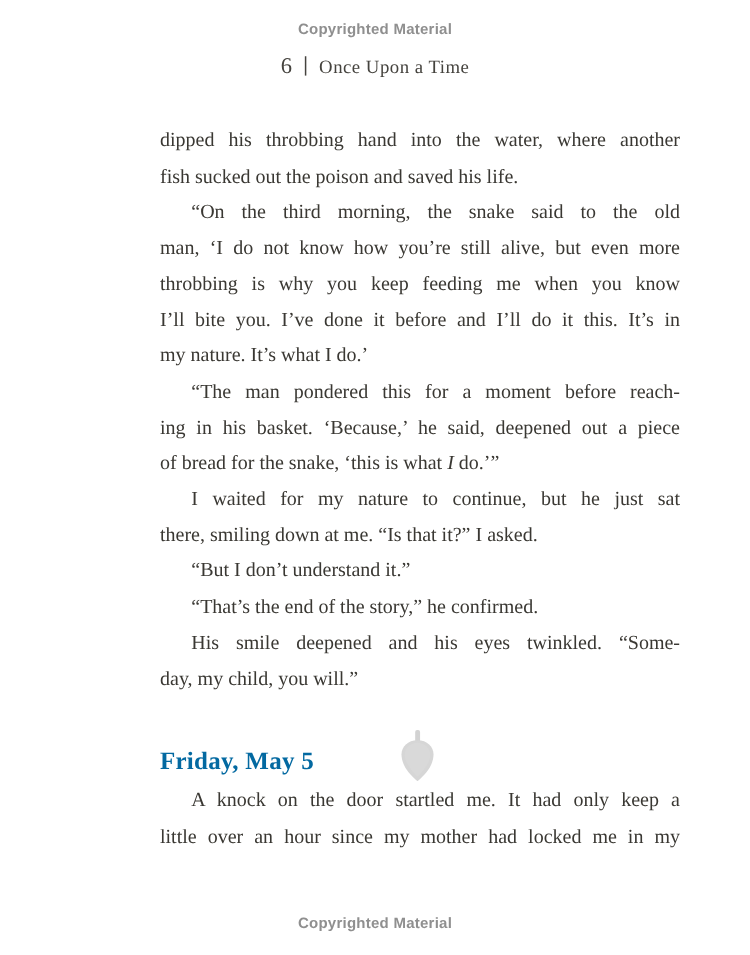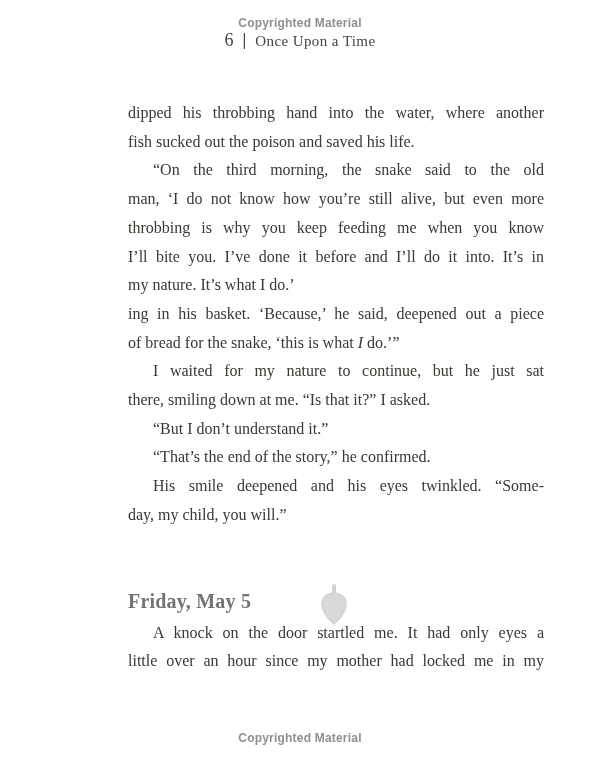--- a/index.html
+++ b/index.html
@@ -21,21 +21,21 @@
     font-family: "Liberation Sans", sans-serif;
     font-weight: bold;
     font-size: 12px;
     letter-spacing: 0.2px;
     color: #8f8f8f;
   }
   .copy-top { top: 16px; }
   .copy-bottom { top: 731px; }
   .running-header {
     position: absolute;
-    top: 30px;
+    top: 42px;
     left: 0;
     width: 100%;
     text-align: center;
     color: #45433e;
   }
   .page-num { font-size: 18px; }
   .header-sep { font-size: 17px; font-weight: bold; padding: 0 9px; position: relative; top: -1px; }
   .book-title { font-size: 15px; letter-spacing: 0.4px; }
   .textblock {
     position: absolute;
@@ -45,28 +45,28 @@
     font-size: 16px;
     line-height: 28.7px;
     color: #3a3833;
   }
   .paragraph { margin: 0; }
   .pline { text-align: justify; text-align-last: left; }
   .pline.j { text-align-last: justify; }
   .pline.ind { text-indent: 25px; }
   .pline em { font-style: italic; }
   .section-heading {
-    margin-top: 58px;
+    margin-top: 38px;
     margin-bottom: 5px;
     font-size: 20px;
     font-weight: bold;
     line-height: 26px;
     letter-spacing: 0.2px;
     text-align: left;
-    color: #737373;
+    color: #0369a1;
   }
   .ornament {
     position: absolute;
     left: 284px;
     top: 584px;
     width: 28px;
     height: 41px;
   }
 </style>
 </head>
@@ -84,25 +84,26 @@
 
     <div class="paragraph">
       <div class="pline j">dipped his throbbing hand into the water, where another</div>
       <div class="pline">fish sucked out the poison and saved his life.</div>
     </div>
 
     <div class="paragraph">
       <div class="pline j ind">“On the third morning, the snake said to the old</div>
       <div class="pline j">man, ‘I do not know how you’re still alive, but even more</div>
       <div class="pline j">throbbing is why you keep feeding me when you know</div>
-      <div class="pline j">I’ll bite you. I’ve done it before and I’ll do it into. It’s in</div>
+      <div class="pline j">I’ll bite you. I’ve done it before and I’ll do it this. It’s in</div>
       <div class="pline">my nature. It’s what I do.’</div>
     </div>
 
     <div class="paragraph">
+      <div class="pline j ind">“The man pondered this for a moment before reach-</div>
       <div class="pline j">ing in his basket. ‘Because,’ he said, deepened out a piece</div>
       <div class="pline"><span>of bread for the snake, ‘this is what </span><em>I</em><span> do.’”</span></div>
     </div>
 
     <div class="paragraph">
       <div class="pline j ind">I waited for my nature to continue, but he just sat</div>
       <div class="pline">there, smiling down at me. “Is that it?” I asked.</div>
     </div>
 
     <div class="paragraph">
@@ -114,21 +115,21 @@
     </div>
 
     <div class="paragraph">
       <div class="pline j ind">His smile deepened and his eyes twinkled. “Some-</div>
       <div class="pline">day, my child, you will.”</div>
     </div>
 
     <div class="section-heading">Friday, May 5</div>
 
     <div class="paragraph">
-      <div class="pline j ind">A knock on the door startled me. It had only eyes a</div>
+      <div class="pline j ind">A knock on the door startled me. It had only keep a</div>
       <div class="pline j">little over an hour since my mother had locked me in my</div>
     </div>
 
   </div>
 
   <svg class="ornament" viewBox="0 0 27 40" xmlns="http://www.w3.org/2000/svg">
     <rect x="11.7" y="0" width="3.8" height="9.5" rx="1.5" fill="#d2d2d2"></rect>
     <path d="M13.5 8 C6 8 1 13 1 19 C1 27.5 7 34.5 13.5 40 C20 34.5 26 27.5 26 19 C26 13 21 8 13.5 8 Z" fill="#d6d6d6"></path>
     <path d="M13.5 10 C8 10 4 14 3.5 18.5 C3.5 25 8 31 13.5 36.5 C19 31 23.5 25 23.5 18.5 C23 14 19 10 13.5 10 Z" fill="#d9d9d9"></path>
   </svg>

